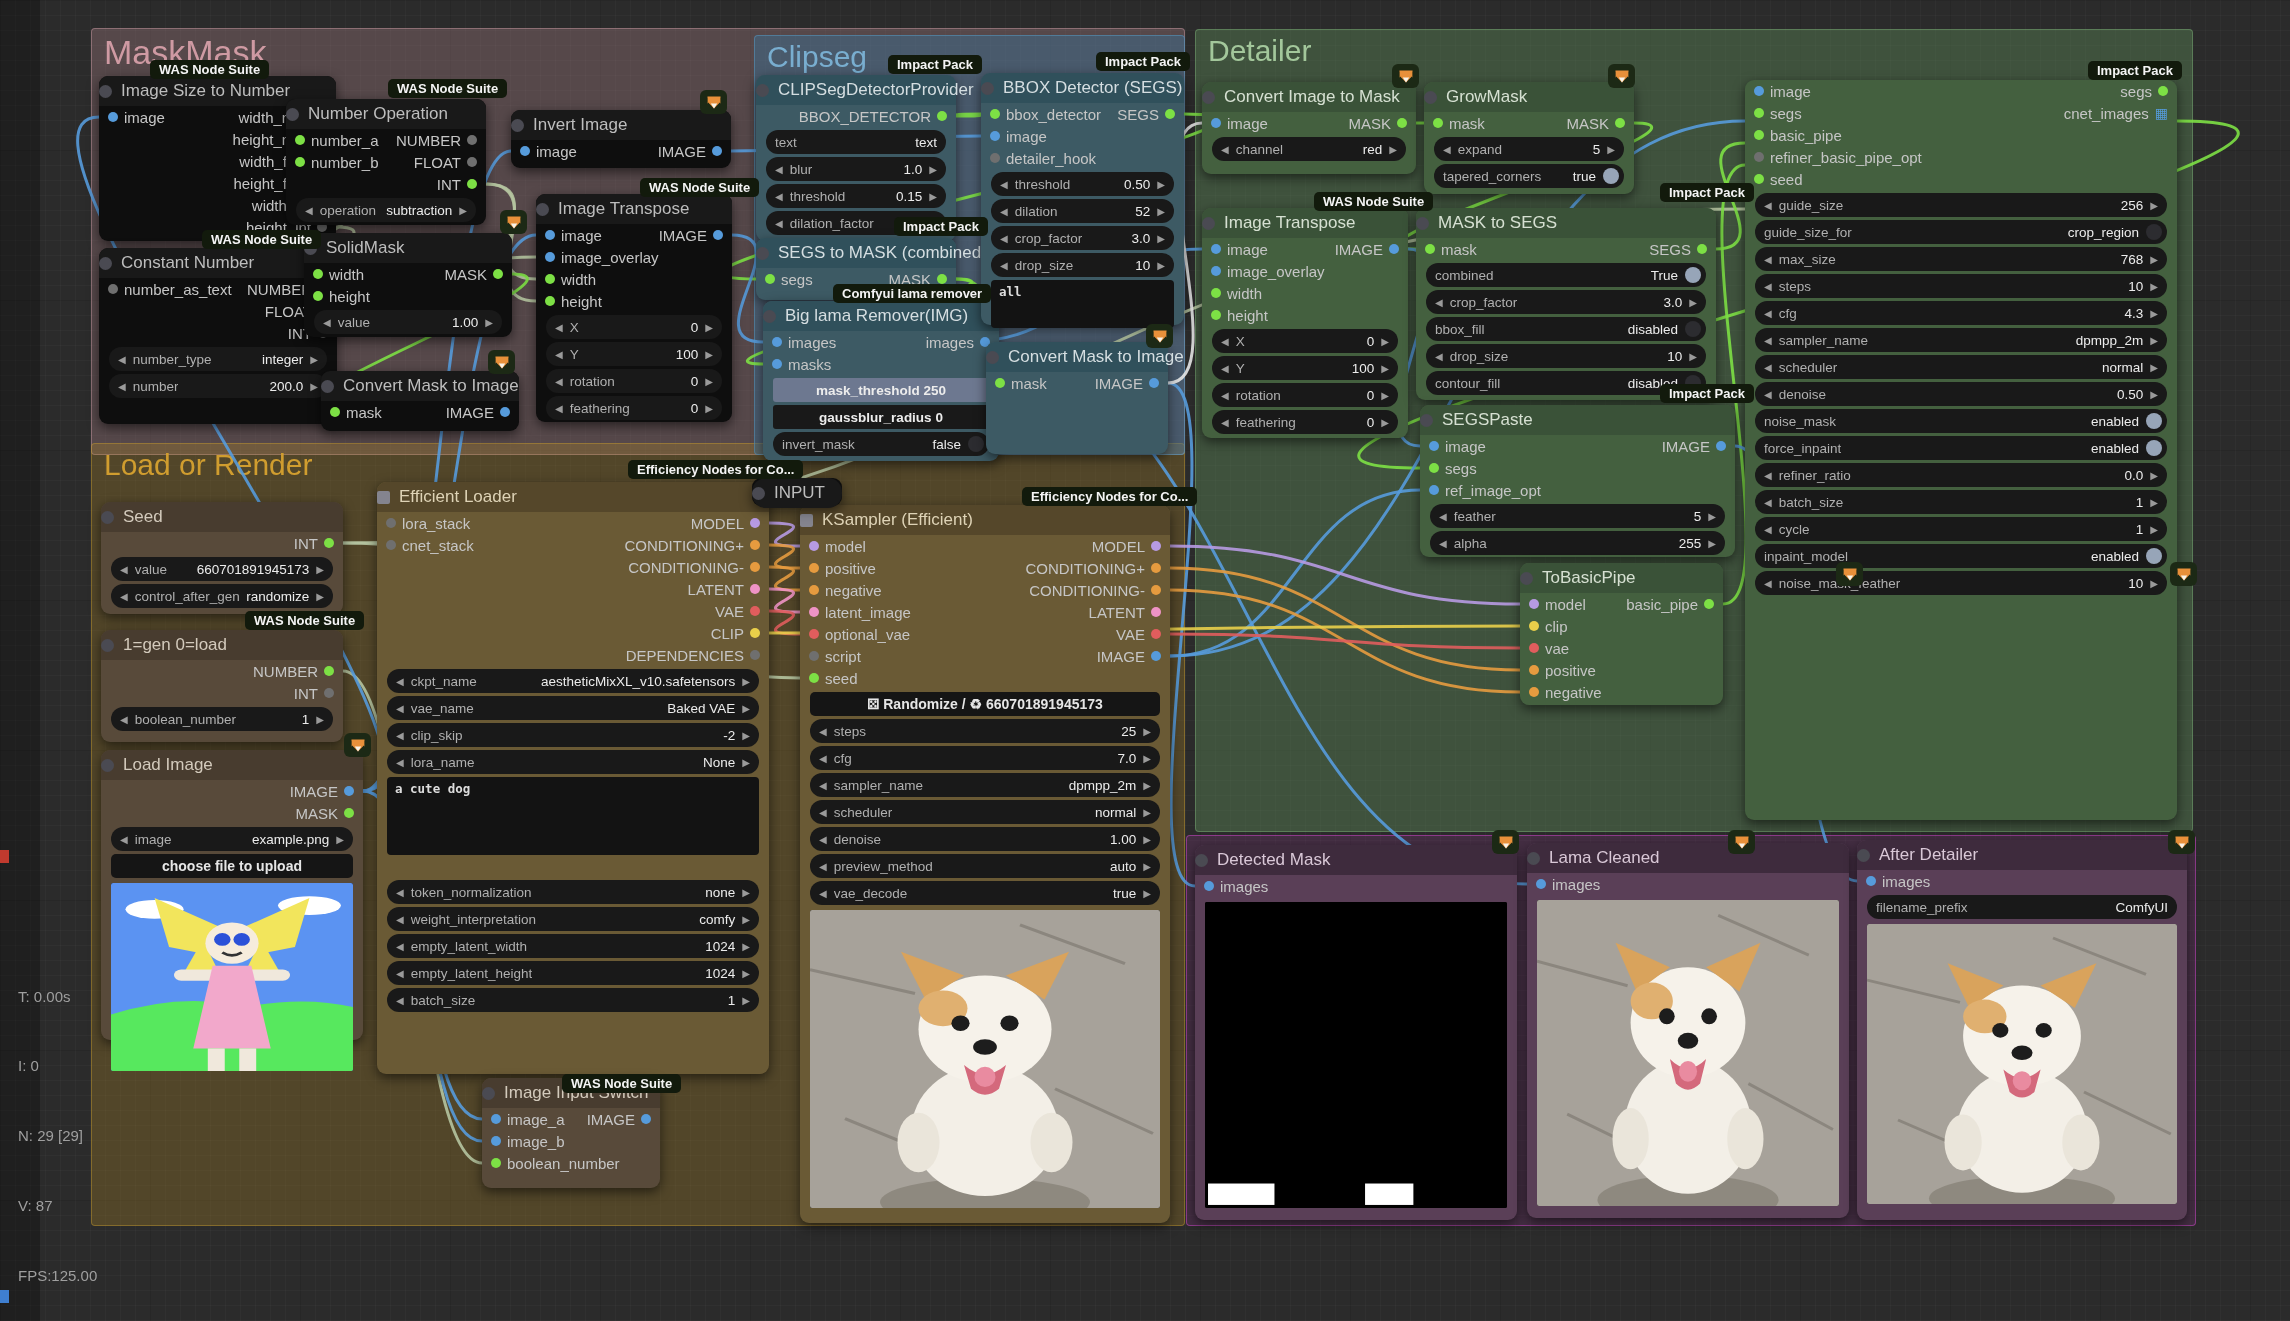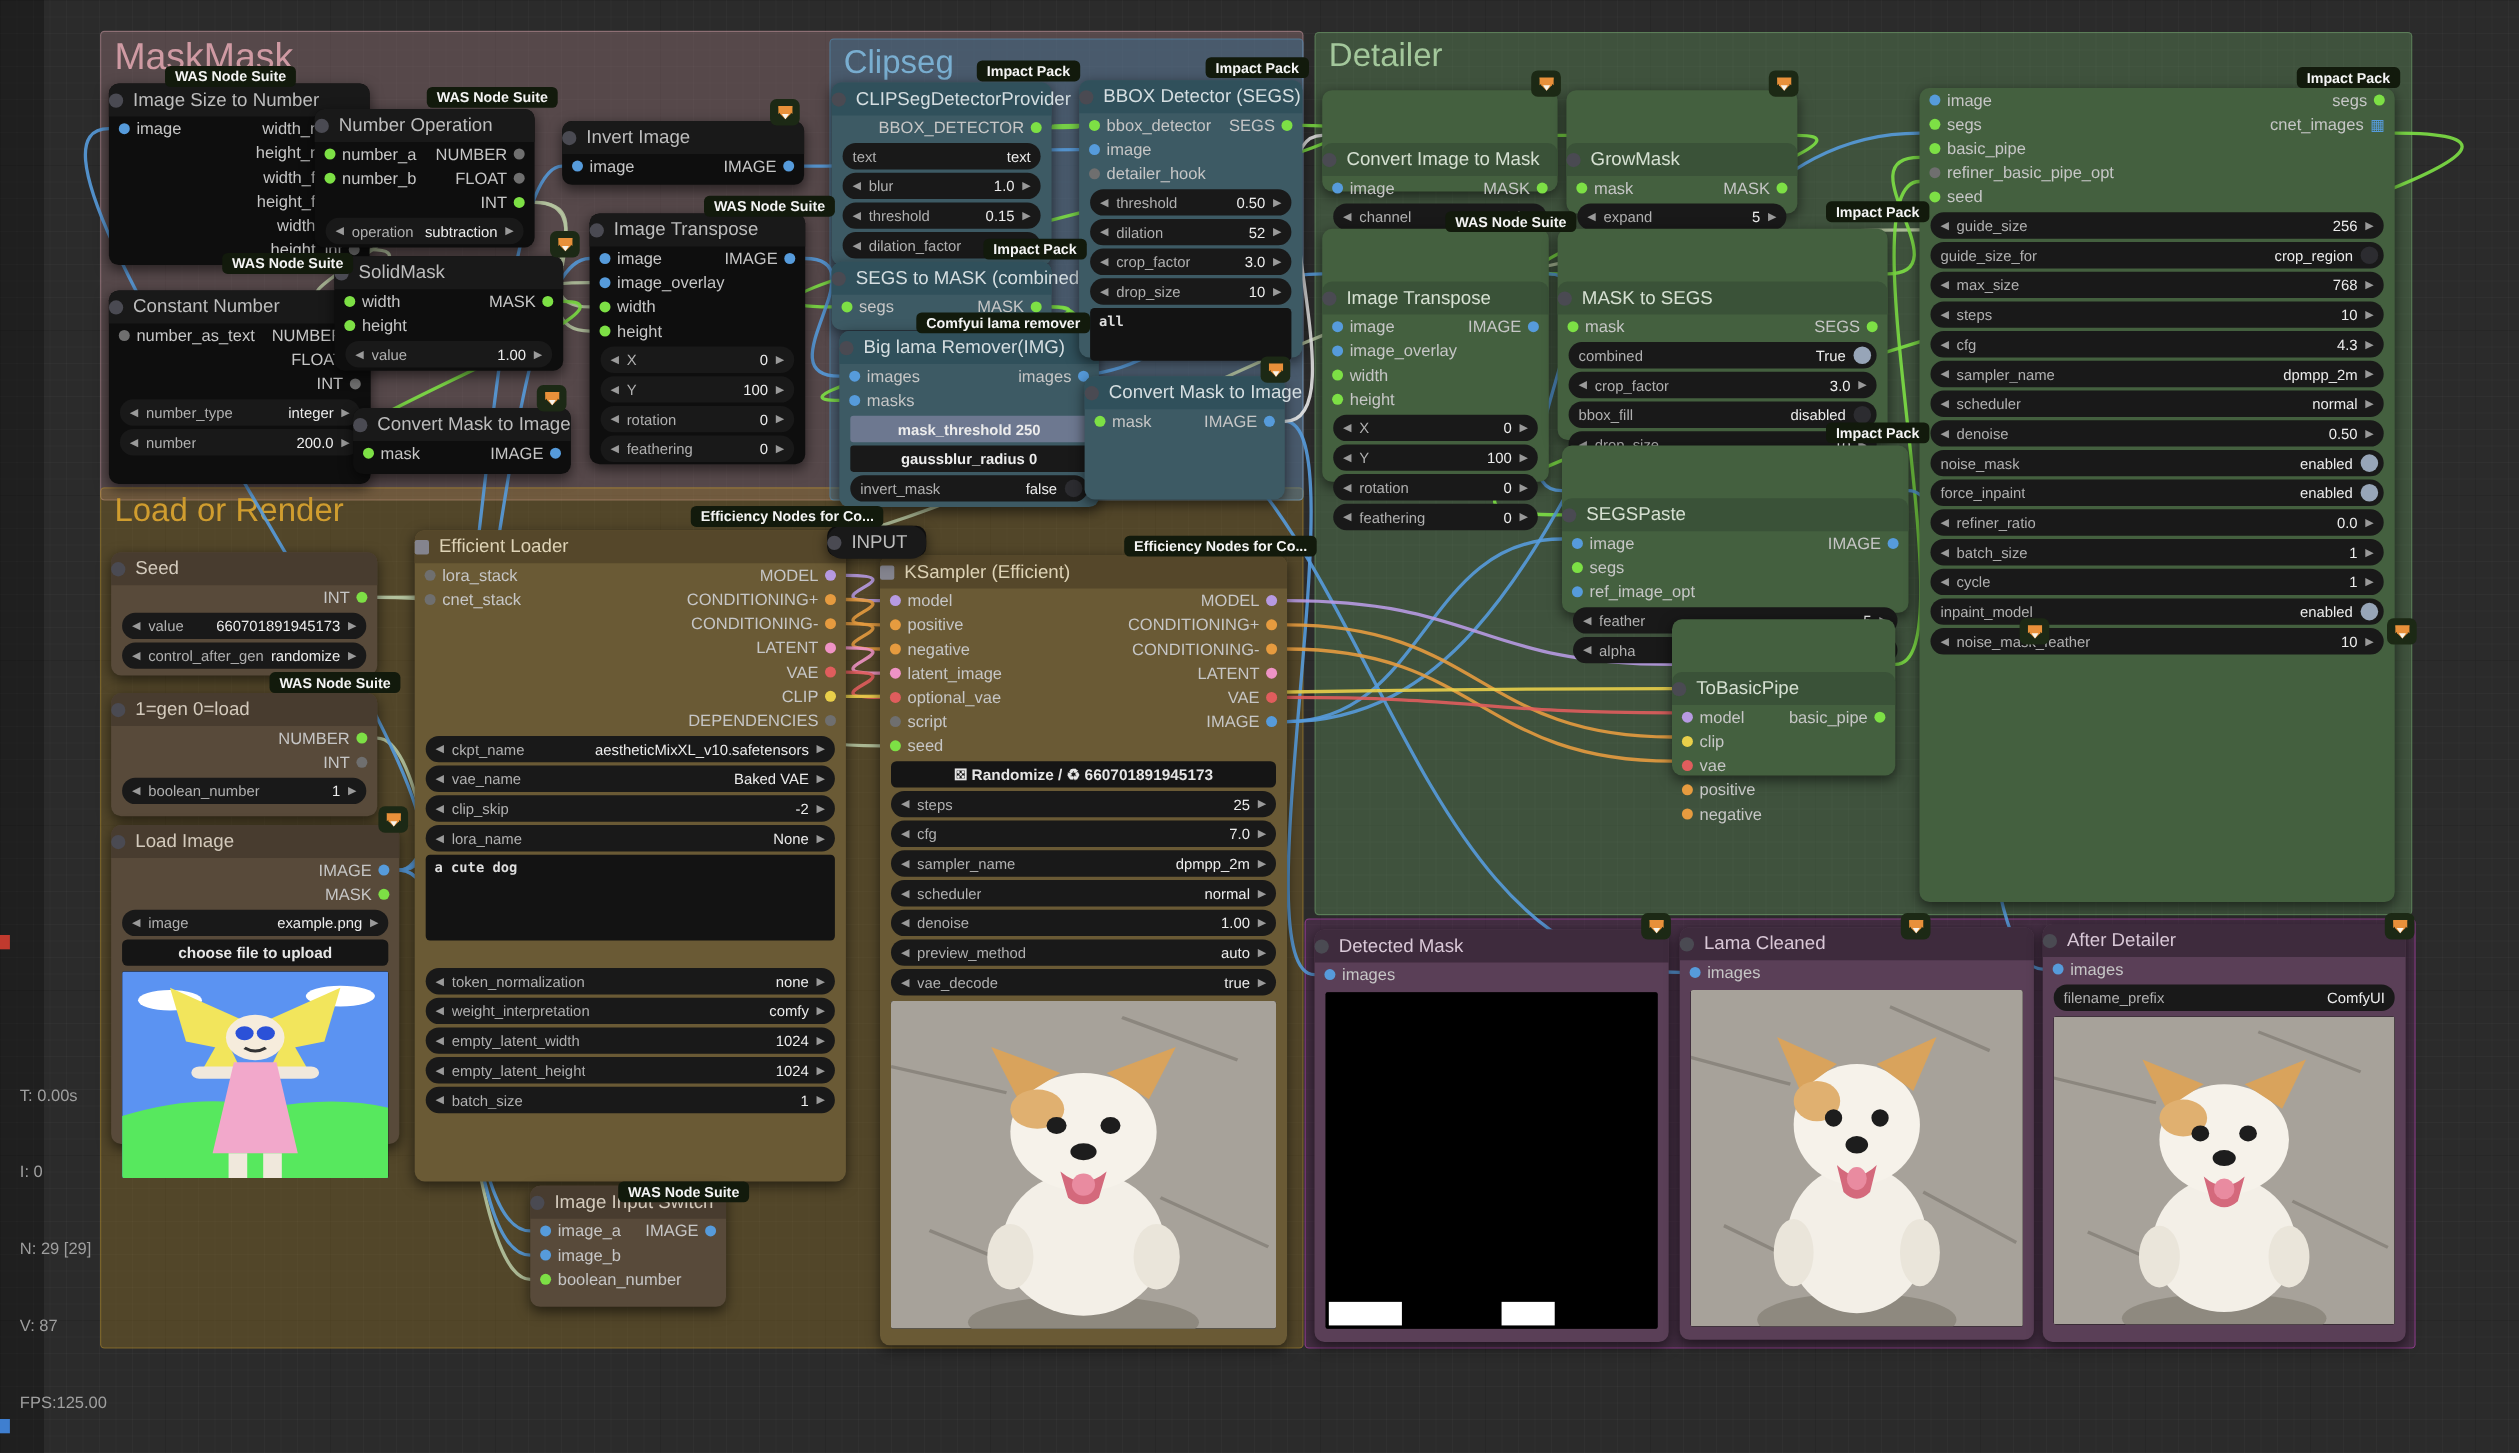--- a/index.html
+++ b/index.html
@@ -16,21 +16,21 @@
   .group{position:absolute;border-radius:4px;border:1px solid transparent;}
   .gtitle{position:absolute;top:4px;left:12px;font-weight:normal;white-space:nowrap;}
   #wires{position:absolute;left:0;top:0;z-index:2;pointer-events:none;}
   .node{position:absolute;z-index:3;border-radius:9px;box-shadow:0 4px 12px rgba(0,0,0,.55);}
   .nh{height:30px;border-radius:9px 9px 0 0;display:flex;align-items:center;gap:9px;padding:0 0;font-size:17px;white-space:nowrap;}
   .node.collapsed .nh{border-radius:14px;}
   .ndot{width:13px;height:13px;border-radius:50%;background:#4a4a52;flex:none;}
   .nsq{width:13px;height:13px;border-radius:2px;background:#84848e;flex:none;}
   .t-black{background:#0e0e0e;} .t-black .nh{background:#191919;color:#bdbdbd;}
   .t-teal{background:#3d5a64;} .t-teal .nh{background:#30505b;color:#d5dee1;}
-  .t-green{background:#44603f;} .t-green .nh{background:#3a5238;color:#d6e0d2;margin-top:48px;}
+  .t-green{background:#44603f;} .t-green .nh{background:#3a5238;color:#d6e0d2;}
   .t-brown{background:#584a3a;} .t-brown .nh{background:#483c2f;color:#d3cabc;}
   .t-olive{background:#6a5a35;} .t-olive .nh{background:#55472a;color:#ded3b6;}
   .t-purple{background:#5a3f57;} .t-purple .nh{background:#3e2b3d;color:#d9c8d7;}
   .srow{height:22px;display:flex;align-items:center;padding:0 9px;font-size:15px;color:#c6c6c6;}
   .sl,.sr{display:flex;align-items:center;gap:6px;white-space:nowrap;}
   .sr{margin-left:auto;}
   .sd{width:10px;height:10px;border-radius:50%;flex:none;}
   .gridglyph{font-size:14px;line-height:10px;}
   .w{height:24px;margin:3px 10px 0;border-radius:12px;background:#191919;display:flex;align-items:center;padding:0 9px;font-size:13.5px;color:#b0b0b0;gap:7px;}
   .w .lab{white-space:nowrap;overflow:hidden;max-width:62%;}
@@ -272,21 +272,21 @@
         <span class="val">0</span>
         <span class="arr">▶</span>
       </div>
       <div class="w">
         <span class="arr">◀</span>
         <span class="lab">feathering</span>
         <span class="val">0</span>
         <span class="arr">▶</span>
       </div>
     </div>
-    <div class="node t-black" style="left: 99px; top: 248px; width: 238px; height: 176px; margin-top: 16px;">
+    <div class="node t-black" style="left: 99px; top: 248px; width: 238px; height: 176px;">
       <div class="nh">
         <div class="ndot"></div>
         <span>Constant Number</span>
       </div>
       <div class="srow">
         <div class="sl">
           <div class="sd" style="background: rgb(111, 111, 111);"></div>
           <span>number_as_text</span>
         </div>
         <div class="sr">

